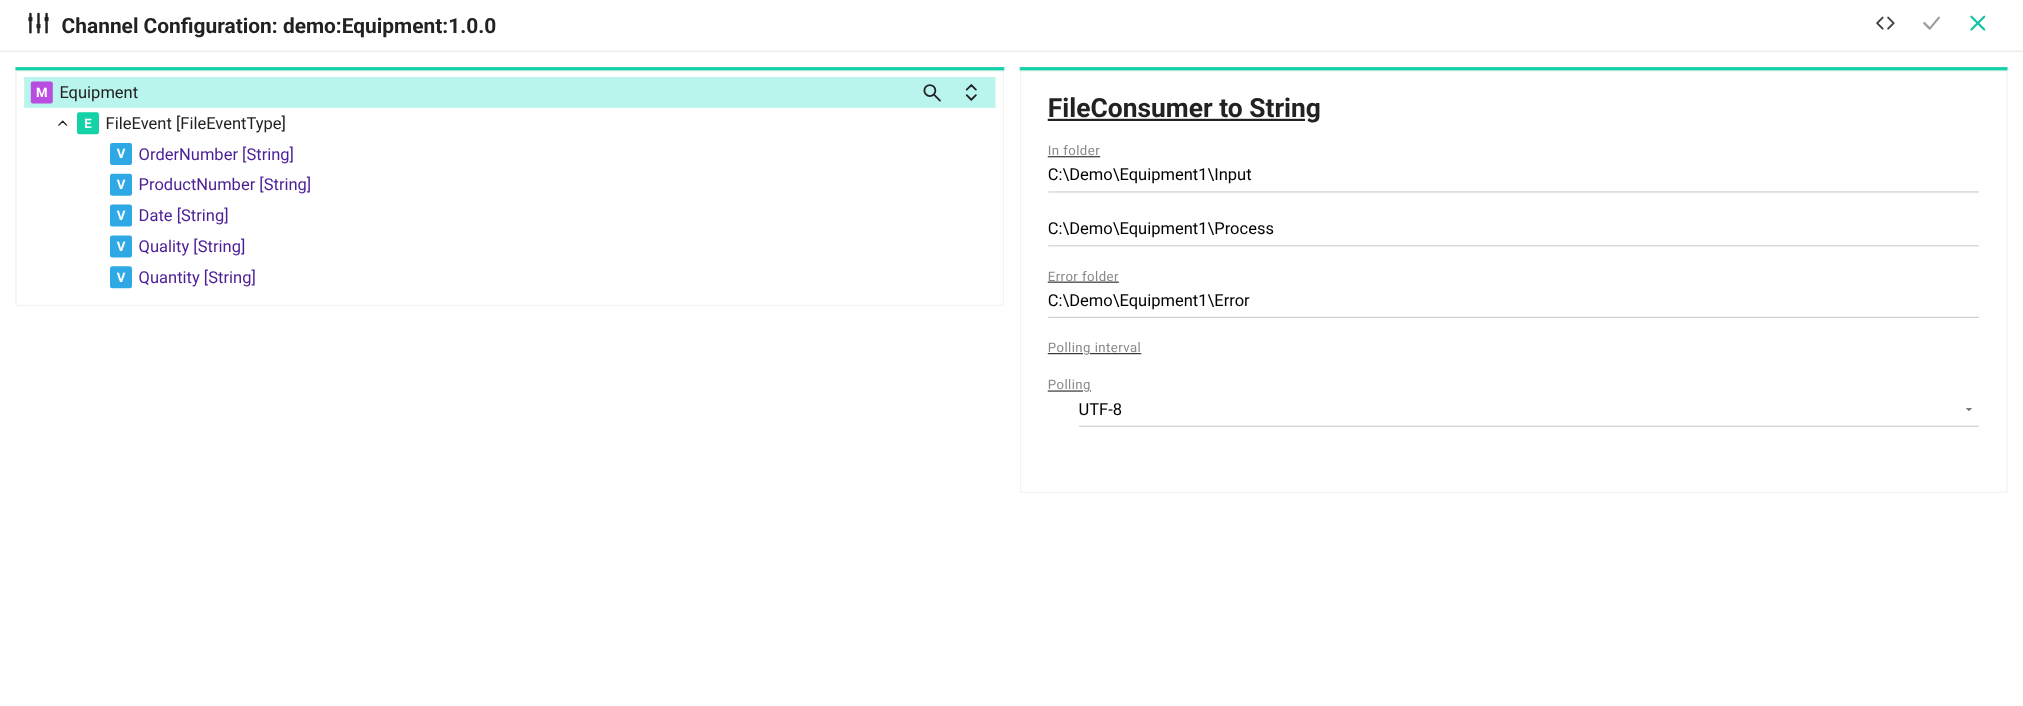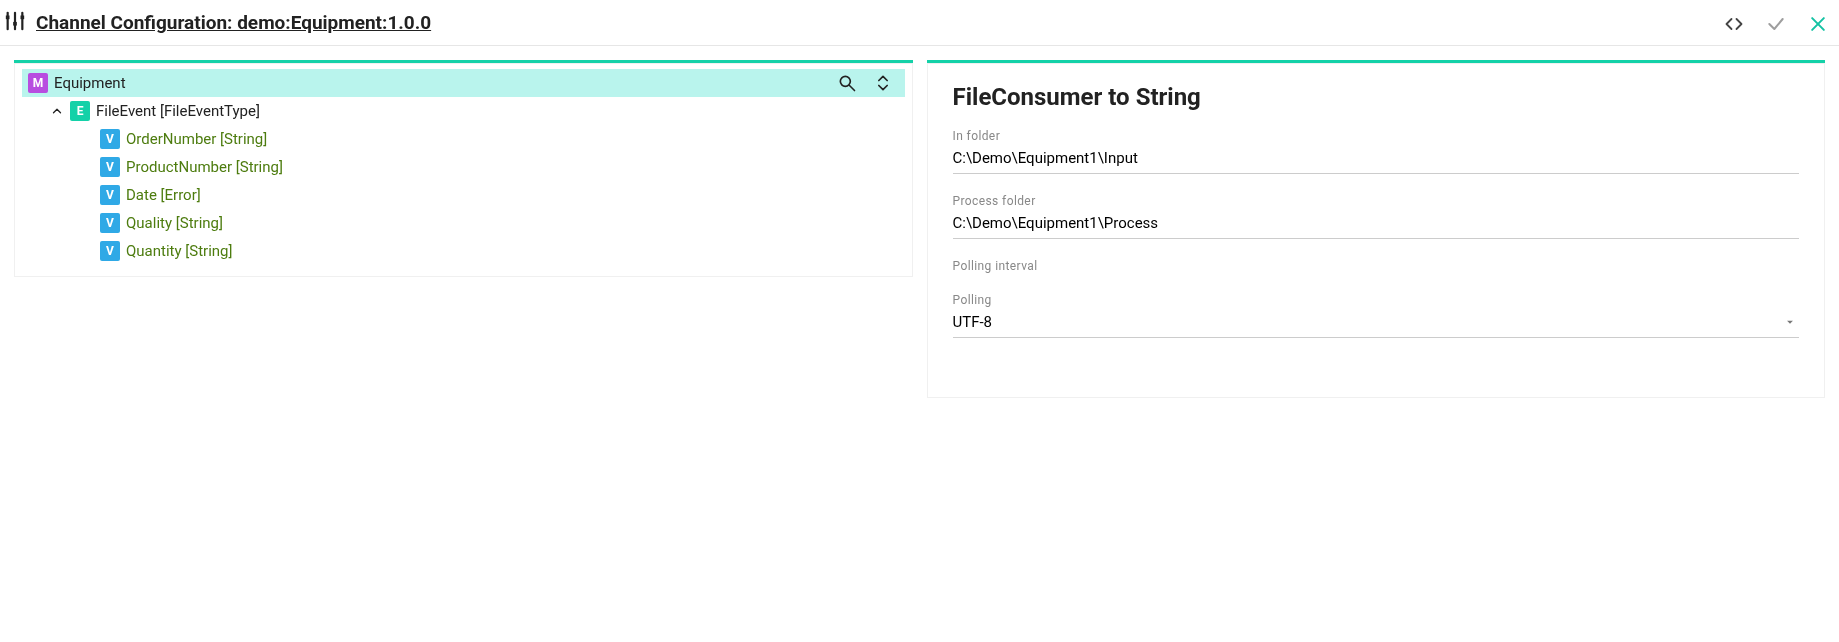--- a/index.html
+++ b/index.html
@@ -1,20 +1,19 @@
 <!DOCTYPE html>
 <html><head>
 <meta charset="utf-8">
 <style>
   * { box-sizing: border-box; margin: 0; padding: 0; }
   html, body { height: 100%; font-family: "Segoe UI", Roboto, Arial, sans-serif; font-size: 14px; color: #222; background:#fff;}
   .header {
-    display: flex; align-items: flex-end; padding: 10px 4px;
+    display: flex; align-items: flex-start; padding: 10px 24px;
     border-bottom: 1px solid #e6e6e6;
-    text-decoration: underline;
   }
   .header-left { display:flex; align-items:center; gap:10px; }
   .sliders-icon svg { width:22px; height:22px; }
   .header-title { font-size:19px; font-weight:700; }
   .header-spacer { flex:1; }
   .header-actions { display:flex; align-items:center; gap:20px; padding-right:6px;}
   .header-actions .icon { width:22px; height:22px; display:flex; align-items:center; justify-content:center; cursor:pointer; color:#444;}
   .header-actions .icon svg { width:20px; height:20px; }
   .body {
     display:flex; gap:14px; padding:14px; align-items:flex-start;
@@ -42,33 +41,33 @@
     display:inline-flex; align-items:center; justify-content:center;
     width:20px; height:20px; font-size:12px; font-weight:700; color:#fff;
     border-radius:2px; margin-right:6px; flex:0 0 20px;
   }
   .badge-M { background:#b84de0; }
   .badge-E { background:#14d1a8; }
   .badge-V { background:#2fa9e6; }
   .chev { width:22px; display:inline-flex; align-items:center; justify-content:center; margin-right:2px;}
   .tree-children { padding-left:22px; }
   .tree-grandchildren { padding-left:54px; }
-  .muted { color:#4d7c0f; }
+  .muted { color:#4c1d95; }
 
   
-  .form-wrap { padding:20px 26px 40px 26px; }
+  .form-wrap { padding:20px 26px 40px 26px;text-decoration:underline; }
   .form-title { font-size:24px; font-weight:700; margin-bottom:18px; }
   .field { margin-bottom:20px; }
   .field-label { font-size:12px; color:#888; letter-spacing:0.4px; margin-bottom:2px;}
   .field-input, .field-select {
     width:100%; border:none; border-bottom:1px solid #ccc;
     font-size:15px; padding:4px 0 6px 0; outline:none; background:transparent;
     font-family:inherit;
   }
-  .select-wrap { position:relative; }
+  .select-wrap { position:relative;margin-left:28px; }
   .select-caret {
     position:absolute; right:2px; top:6px; pointer-events:none; color:#777;
   }
 </style>
 </head>
 <body>
 
 <div class="header">
   <div class="header-left">
     <span class="sliders-icon">
@@ -144,21 +143,21 @@
           <div class="tree-row">
             <span class="badge badge-V">V</span>
             <span class="muted">OrderNumber [String]</span>
           </div>
           <div class="tree-row">
             <span class="badge badge-V">V</span>
             <span class="muted">ProductNumber [String]</span>
           </div>
           <div class="tree-row">
             <span class="badge badge-V">V</span>
-            <span class="muted">Date [Error]</span>
+            <span class="muted">Date [String]</span>
           </div>
           <div class="tree-row">
             <span class="badge badge-V">V</span>
             <span class="muted">Quality [String]</span>
           </div>
           <div class="tree-row">
             <span class="badge badge-V">V</span>
             <span class="muted">Quantity [String]</span>
           </div>
         </div>
@@ -169,25 +168,28 @@
   <div class="panel">
     <div class="form-wrap">
       <div class="form-title">FileConsumer to String</div>
 
       <div class="field">
         <div class="field-label">In folder</div>
         <input class="field-input" type="text" value="C:\Demo\Equipment1\Input" style="">
       </div>
 
       <div class="field">
-        <div class="field-label">Process folder</div>
         <input class="field-input" type="text" value="C:\Demo\Equipment1\Process" style="">
       </div>
 
 
+      <div class="field">
+        <div class="field-label">Error folder</div>
+        <input class="field-input" type="text" value="C:\Demo\Equipment1\Error" style="">
+      </div>
 
       <div class="field">
         <div class="field-label">Polling interval</div>
       </div>
 
       <div class="field">
         <div class="field-label">Polling</div>
         <div class="select-wrap">
           <input class="field-select" type="text" readonly="" value="UTF-8" style="">
           <span class="select-caret">

